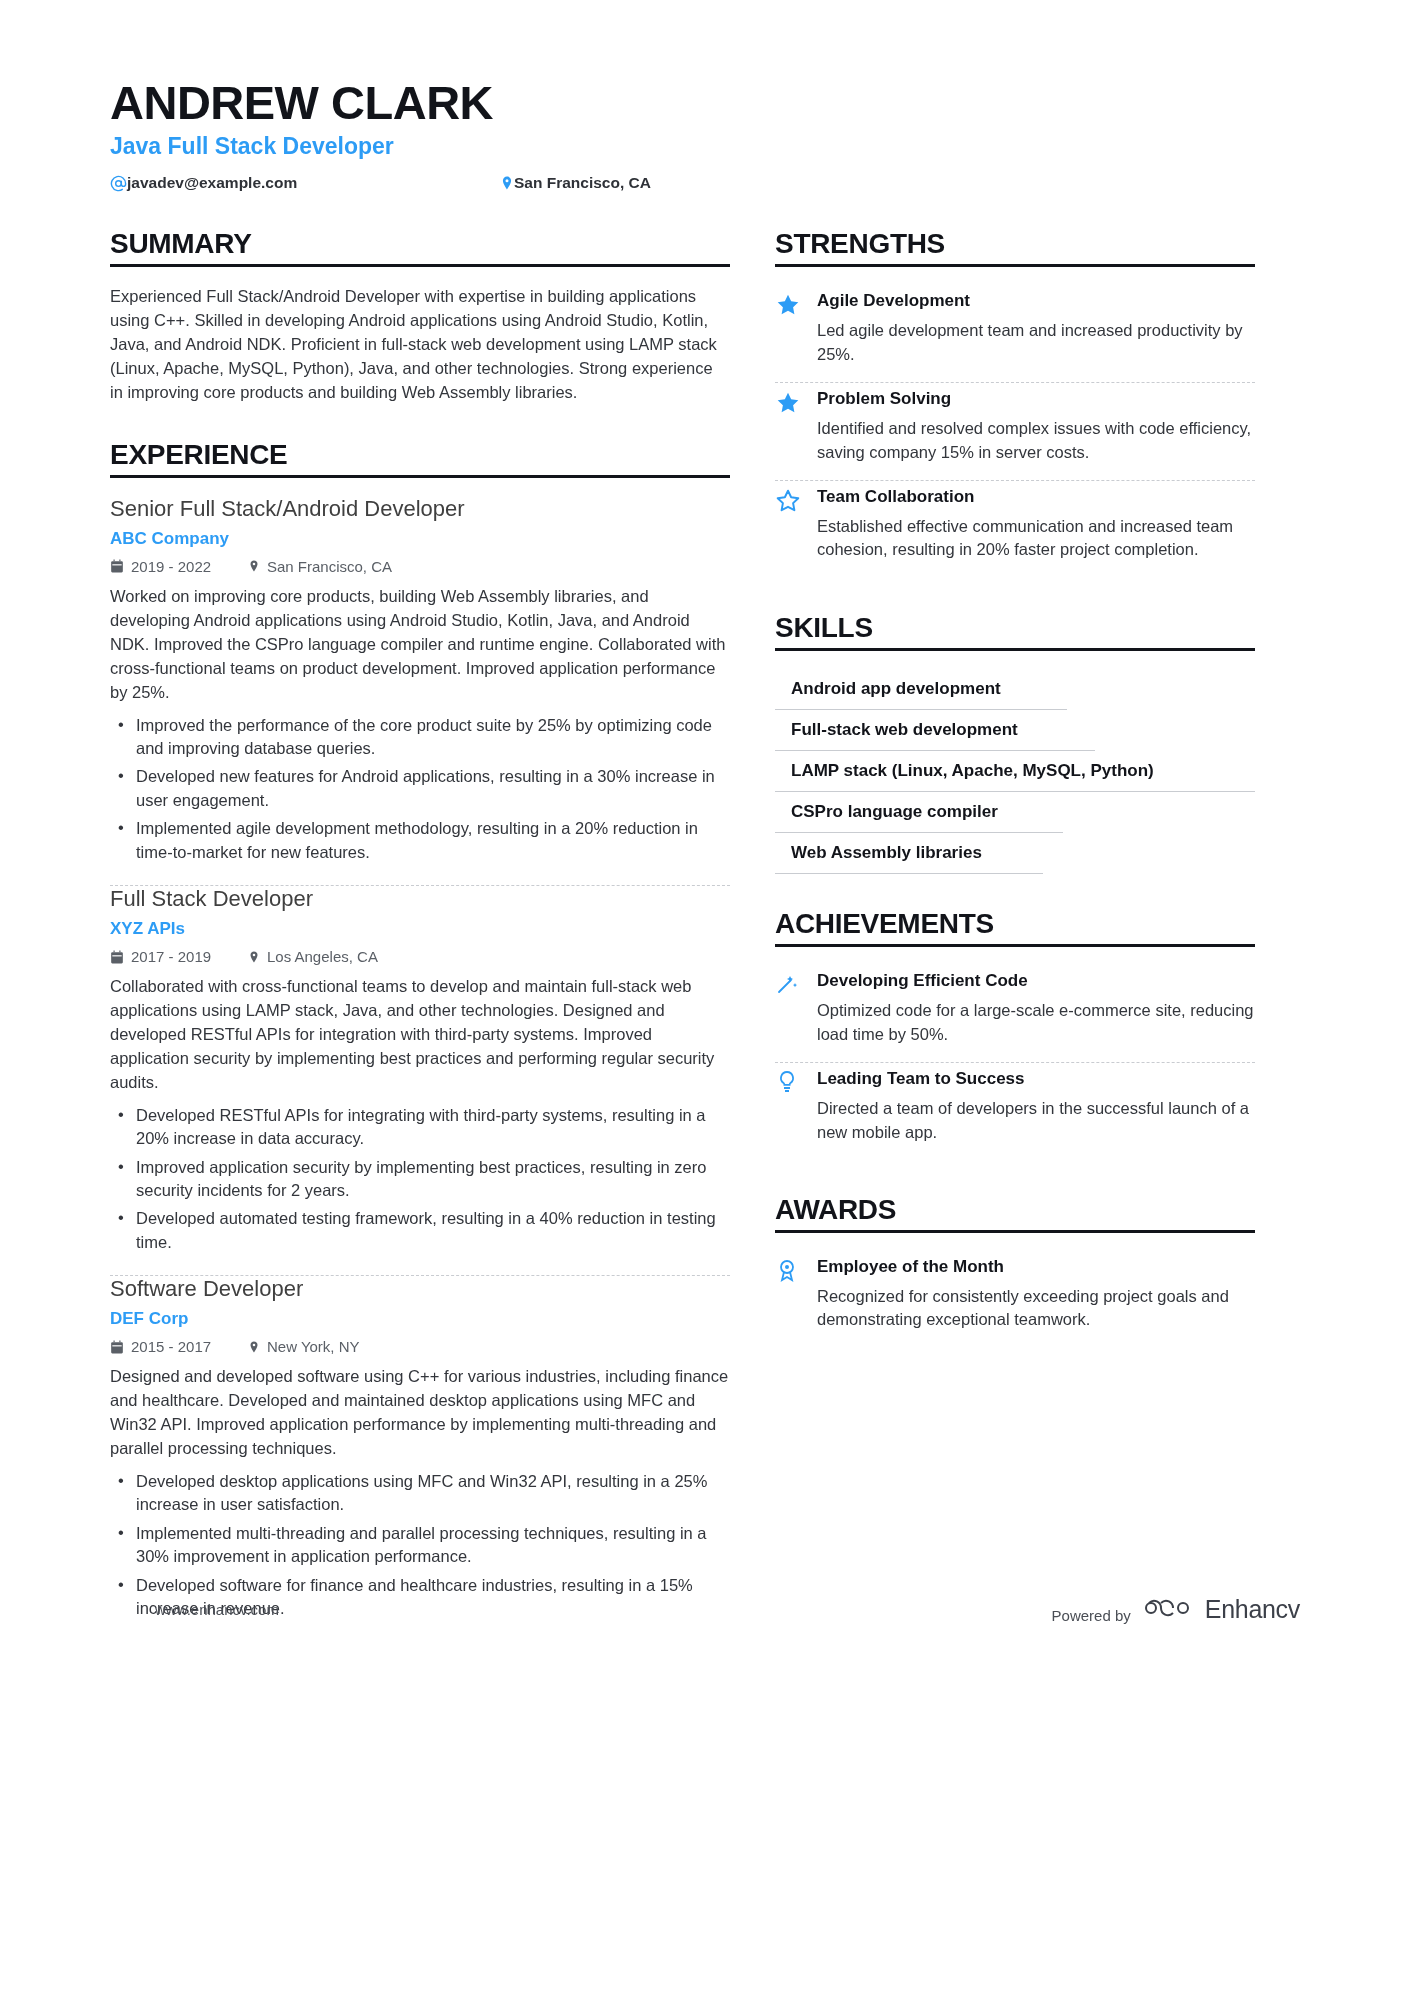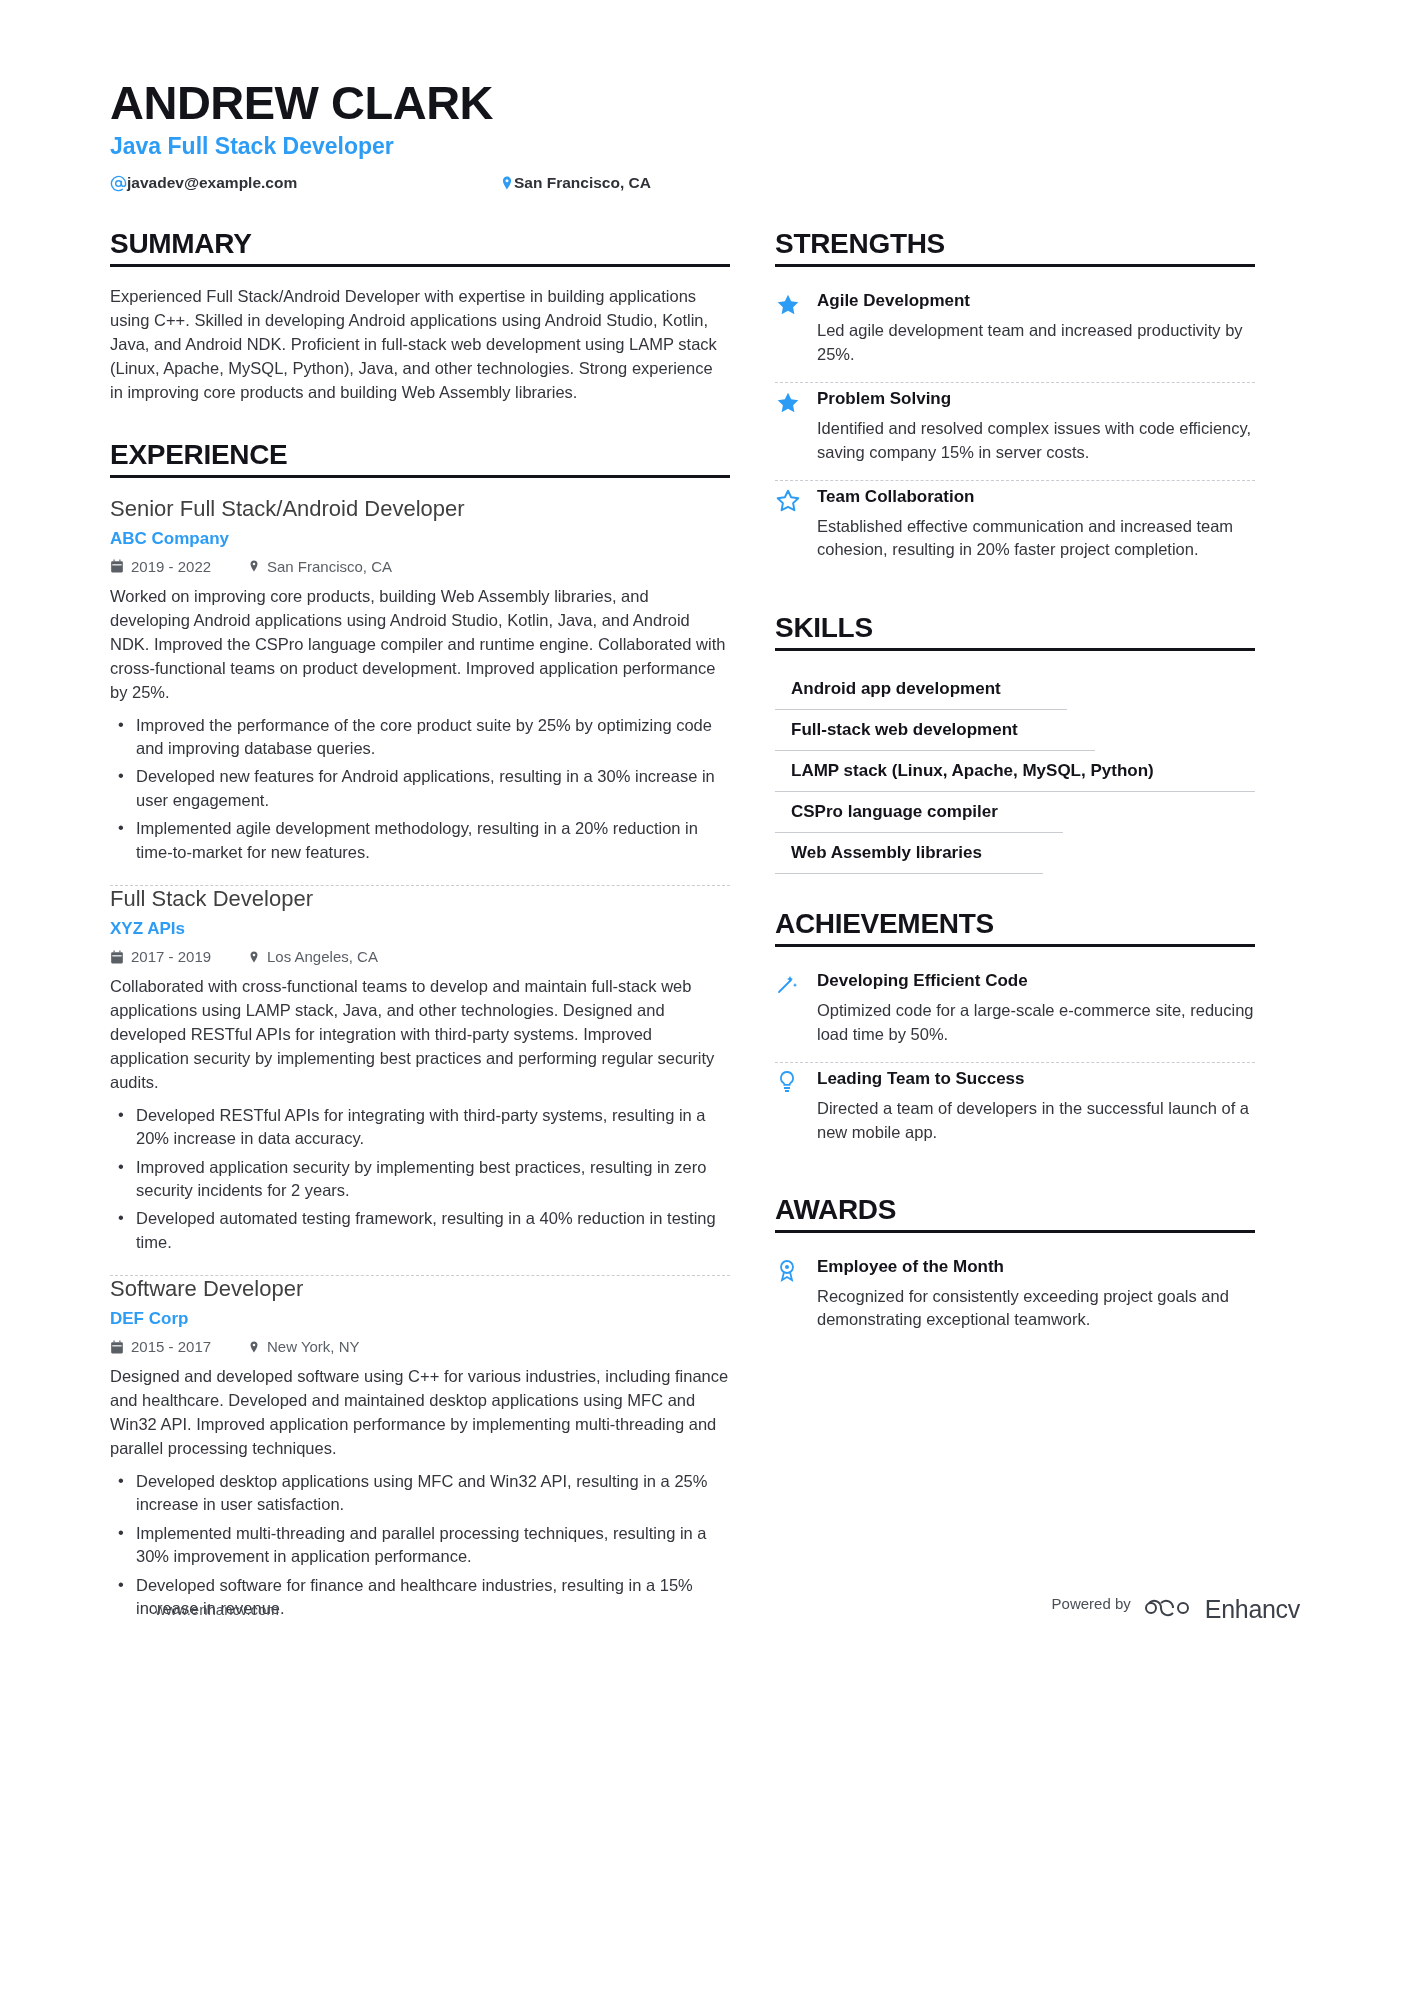--- a/index.html
+++ b/index.html
@@ -169,21 +169,21 @@
     bottom: 58px;
     display: flex;
     align-items: center;
     justify-content: space-between;
     font-size: 15px;
     color: #4a4e55;
     margin-left: 37px;
   }
   .powered {
     display: flex;
-    align-items: flex-start;
+    align-items: flex-end;
     gap: 14px;
   }
   .brand {
     font-size: 25px;
     color: #3c4049;
     letter-spacing: -0.3px;
   }
 </style>
 </head>
 <body>

